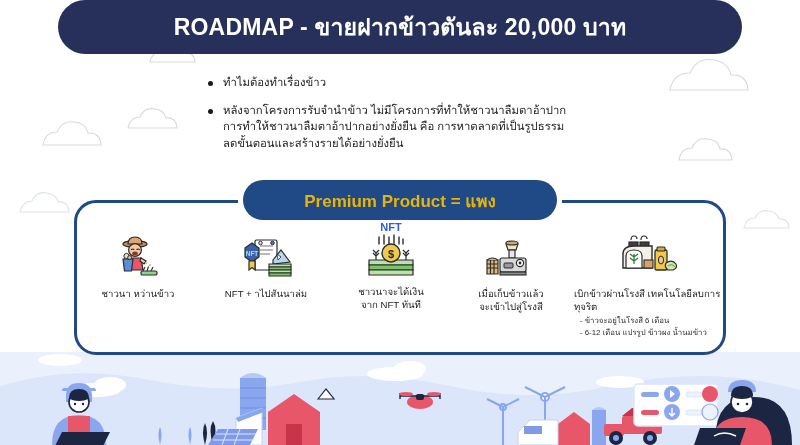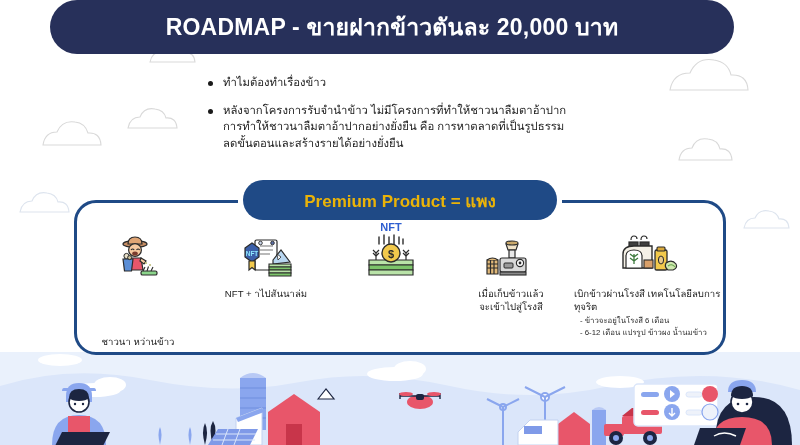--- a/index.html
+++ b/index.html
@@ -15,21 +15,21 @@
     background: #ffffff;
     overflow: hidden;
   }
 
   
   .cloud-layer { position: absolute; inset: 0; pointer-events: none; }
 
   
   .header-banner {
     position: absolute;
-    left: 50px; top: 0px;
+    left: 58px; top: 0px;
     width: 684px; height: 54px;
     background: #27305a;
     border-radius: 0 0 30px 30px;
     display: flex; align-items: center; justify-content: center;
   }
   .header-banner.rounded-all { border-radius: 28px; }
   .header-title {
     color: #ffffff;
     font-size: 23px;
     font-weight: 700;
@@ -131,21 +131,21 @@
   .step-sub {
     font-size: 7.8px;
     line-height: 11.5px;
     color: #2a2a2a;
     text-align: left;
     margin-top: 2px;
     white-space: pre-line;
     margin-left: 6px;
   }
 
-  .s1 { width: 128px; gap: 48px; }
+  .s1 { width: 128px; }
   .s2 { width: 128px; }
   .s3 { width: 122px; }
   .s4 { width: 118px; }
   .s5 { width: 156px; align-items: flex-start; }
   .s5 .step-icon { align-self: center; }
 
   
   .illustration {
     position: absolute;
     left: 0; top: 352px;
@@ -270,20 +270,22 @@
           <circle cx="26" cy="33" r="9" fill="#f2c94c" stroke="#2b2b2b" stroke-width="1.4"></circle>
           <text x="26" y="37.5" font-size="11" font-family="Liberation Sans, sans-serif" font-weight="700" fill="#2b2b2b" text-anchor="middle">$</text>
           <g stroke="#2b2b2b" stroke-width="1.2" fill="none">
             <path d="M11 40 v-7"></path>
               <path d="M11 33 l-3-3 M11 33 l3-3 M11 36 l-3-3 M11 36 l3-3"></path>
             <path d="M41 40 v-7"></path>
               <path d="M41 33 l-3-3 M41 33 l3-3 M41 36 l-3-3 M41 36 l3-3"></path>
           </g>
         </svg>
       </div>
+      <div class="step-label">ชาวนาจะได้เงิน
+จาก NFT ทันที</div>
     </div>
 
     <div class="step s4">
       <div class="step-icon">
         <svg width="54" height="48" viewBox="0 0 54 48">
           <path d="M22 12 q6-5 12 0 l-2 6 h-8 z" fill="#f2e4c8" stroke="#2b2b2b" stroke-width="1.2"></path>
           <ellipse cx="28" cy="11" rx="6" ry="2" fill="#caa86a" stroke="#2b2b2b" stroke-width="1.1"></ellipse>
           <rect x="25" y="18" width="6" height="8" fill="#e8e8e8" stroke="#2b2b2b" stroke-width="1.2"></rect>
           <rect x="16" y="26" width="26" height="14" rx="2" fill="#d9d9d9" stroke="#2b2b2b" stroke-width="1.2"></rect>
           <circle cx="36" cy="31" r="3.6" fill="#ffffff" stroke="#2b2b2b" stroke-width="1.2"></circle>

